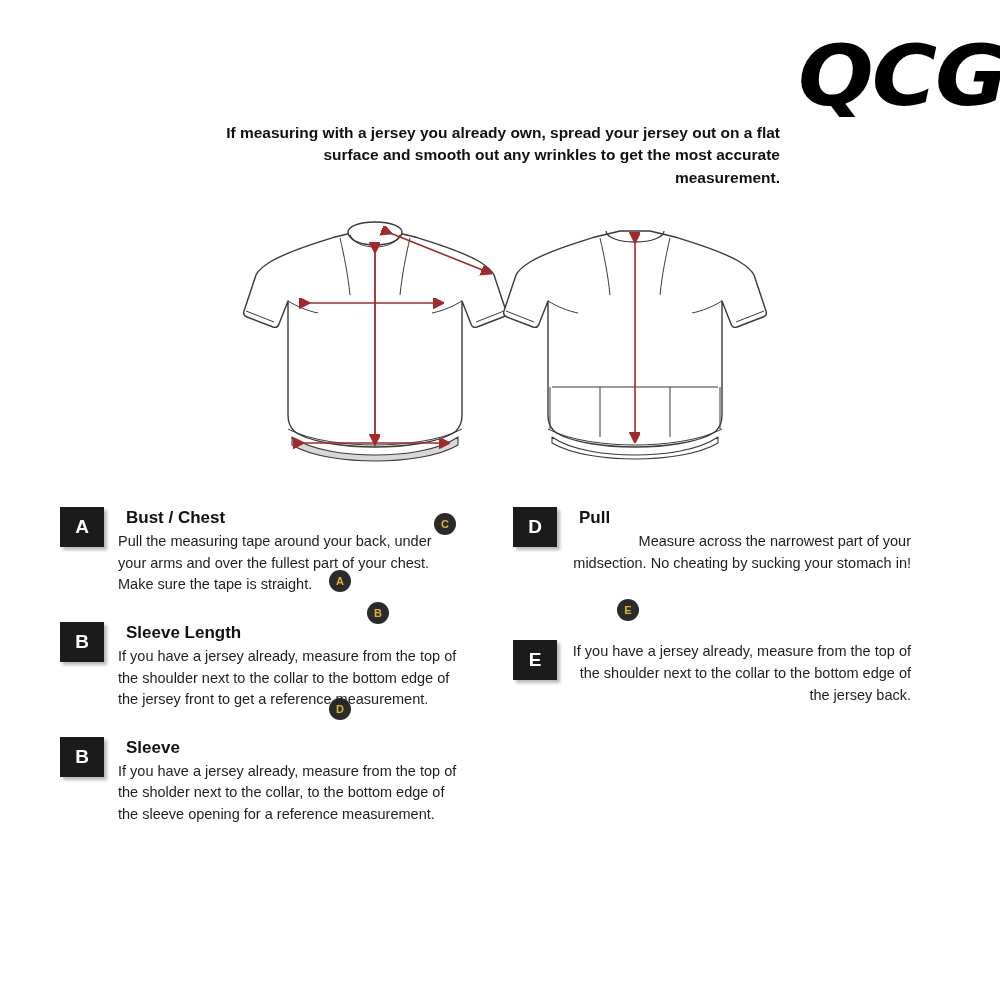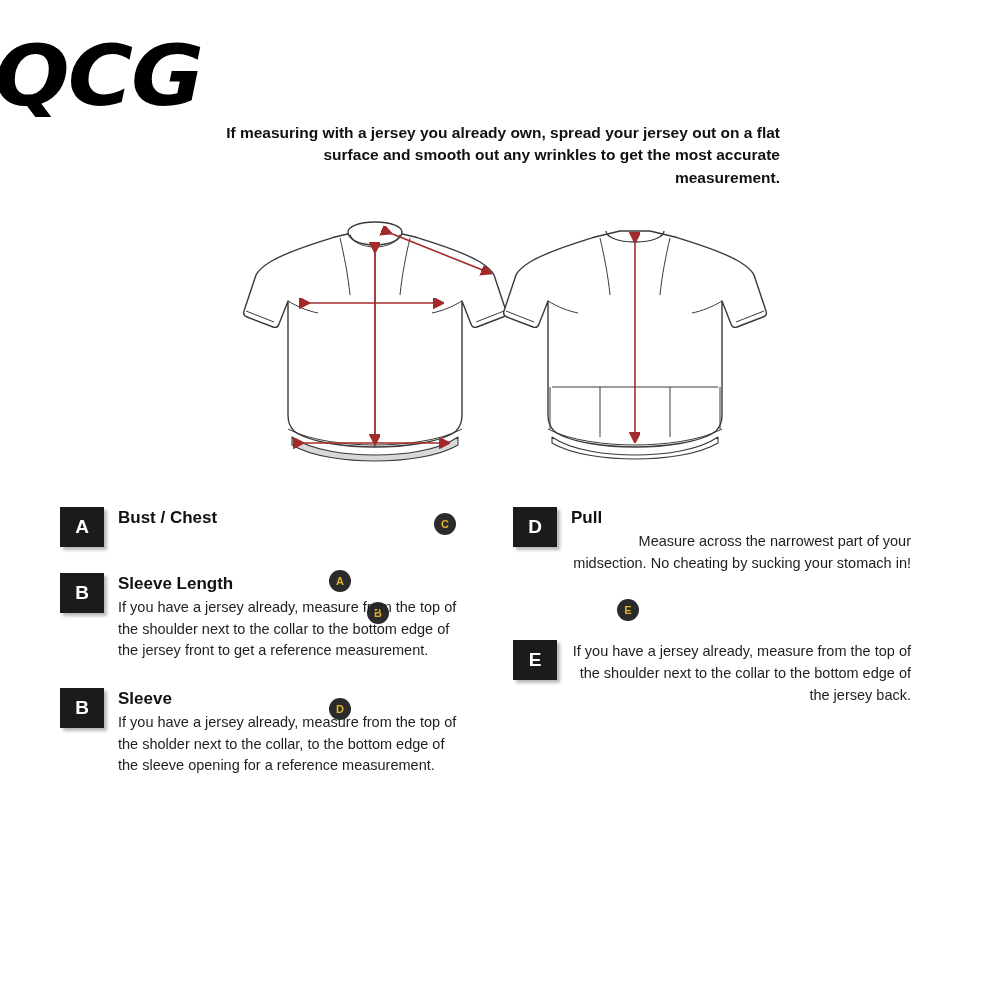--- a/index.html
+++ b/index.html
@@ -12,21 +12,21 @@
     height: 1000px;
     font-family: "Liberation Sans", sans-serif;
     color: #1b1b1b;
     position: relative;
     overflow: hidden;
   }
 
   
   .logo-wrap {
     width: 100%;
-    text-align: left;
+    text-align: right;
     padding-top: 34px;
     height: 100px;
     box-sizing: border-box;
   }
   .logo-text {
     display: inline-block;
     font-family: "DejaVu Sans", sans-serif;
     font-weight: bold;
     font-style: italic;
     font-size: 84px;
@@ -112,21 +112,21 @@
     position: absolute;
     right: -0px;
     bottom: -0px;
     width: 0; height: 0;
   }
   .legend-body { padding-top: 1px; }
   .legend-title {
     font-size: 17px;
     font-weight: bold;
     color: #111;
-    margin: 0 0 3px 0;
+    margin: 0 0 3px 8px;
     line-height: 1.15;
   }
   .legend-desc {
     font-size: 14.5px;
     line-height: 1.5;
     color: #1e1e1e;
     margin: 0;
     max-width: 340px;
   }
   .legend-col.right .legend-desc { max-width: 340px; text-align: right; }
@@ -238,20 +238,21 @@
 </div>
 
 <div class="legend">
 
   <div class="legend-col left">
 
     <div class="legend-item">
       <div class="tag">A</div>
       <div class="legend-body">
         <div class="legend-title">Bust / Chest</div>
+        <p class="legend-desc">Pull the measuring tape around your back, under your arms and over the fullest part of your chest. Make sure the tape is straight.</p>
       </div>
     </div>
 
     <div class="legend-item">
       <div class="tag">B</div>
       <div class="legend-body">
         <div class="legend-title">Sleeve Length</div>
         <p class="legend-desc">If you have a jersey already, measure from the top of the shoulder next to the collar to the bottom edge of the jersey front to get a reference measurement.</p>
       </div>
     </div>

